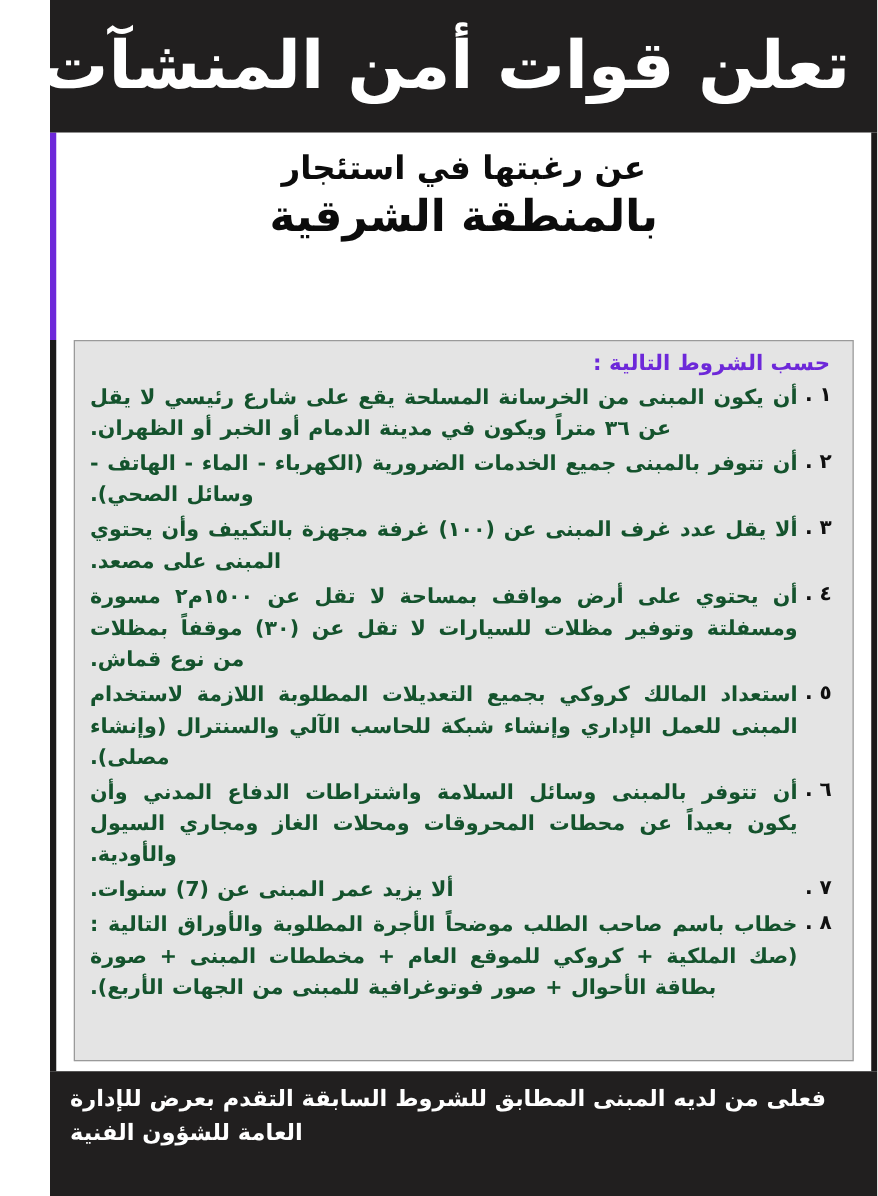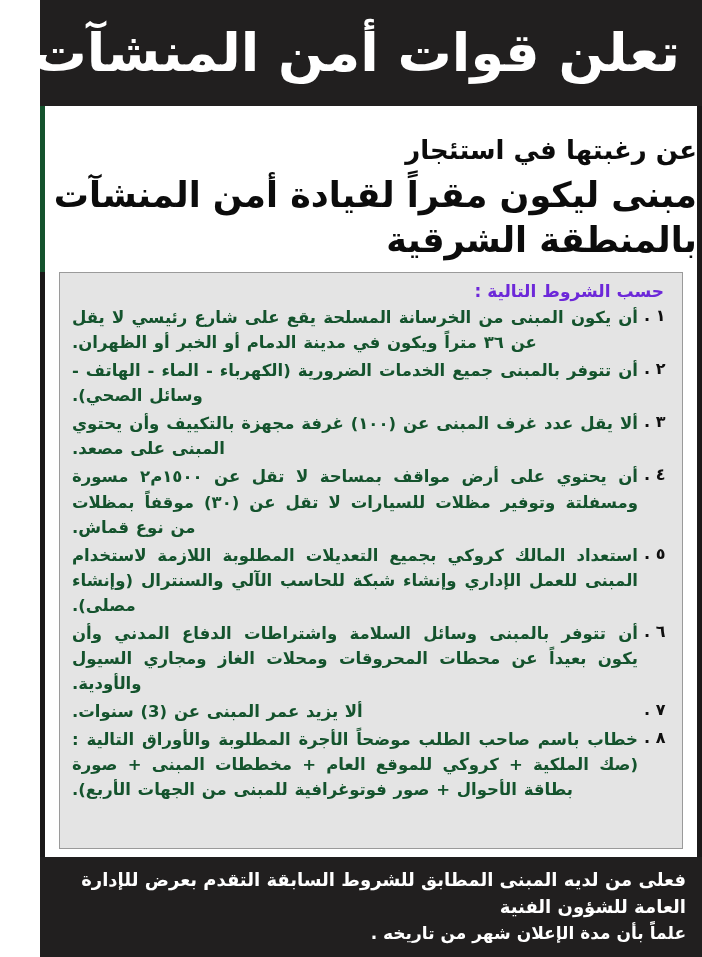--- a/index.html
+++ b/index.html
@@ -51,24 +51,24 @@
     padding-right: 18px;
     white-space: nowrap;
     transform: scaleX(1.02);
   }
 
   
   .subtitle-area {
     flex: 0 0 166px;
     background: #ffffff;
     border-right: 5px solid #1b1919;
-    border-left: 5px solid #14532d;
-    box-sizing: border-box;
-    text-align: right;
-    padding-top: 28px;
+    border-left: 5px solid #6d28d9;
+    box-sizing: border-box;
+    text-align: center;
+    padding-top: 13px;
   }
   .sub-line-1 {
     font-size: 26px;
     font-weight: bold;
     color: #0c0c0c;
     line-height: 1.25;
     letter-spacing: -0.5px;
   }
   .sub-line-2, .sub-line-3 {
     font-size: 35px;
@@ -136,21 +136,21 @@
     text-align-last: left;
     letter-spacing: -0.2px;
     word-spacing: 1px;
   }
 
   
   .footer-band {
     flex: 0 0 100px;
     background: #211f1f;
     color: #ffffff;
-    text-align: right;
+    text-align: left;
     padding: 9px 16px 6px 16px;
     box-sizing: border-box;
   }
   .footer-line {
     font-size: 18px;
     font-weight: bold;
     line-height: 1.52;
     letter-spacing: -0.3px;
   }
   .footer-line.l3 { font-size: 17px; }
@@ -215,21 +215,20 @@
 
         <path d="M12 78 Q48 96 84 78 Q48 90 12 78Z" fill="#f4f4f4" stroke="#8f8f8f" stroke-width="1"></path>
         <path d="M14 79 Q48 94 82 79 Q48 88 14 79Z" fill="#ffffff" stroke="none"></path>
         <text x="48" y="88" font-family="DejaVu Sans, sans-serif" font-size="7" fill="#444" text-anchor="middle">قوات أمن المنشآت</text>
       </svg>
     </div>
   </div>
 
   <div class="subtitle-area">
     <div class="sub-line-1">عن رغبتها في استئجار</div>
-    <div class="sub-line-2">مبنى ليكون مقراً لقيادة أمن المنشآت</div>
     <div class="sub-line-3">بالمنطقة الشرقية</div>
   </div>
 
   <div class="conditions-wrap">
     <div class="conditions-box">
       <div class="conditions-heading">حسب الشروط التالية :</div>
       <ol class="cond-list">
         <li class="cond-item">
           <span class="cond-num">١ .</span>
           <span class="cond-text">أن يكون المبنى من الخرسانة المسلحة يقع على شارع رئيسي لا يقل عن ٣٦ متراً ويكون في مدينة الدمام أو الخبر أو الظهران.</span>
@@ -249,28 +248,27 @@
         <li class="cond-item">
           <span class="cond-num">٥ .</span>
           <span class="cond-text">استعداد المالك كروكي بجميع التعديلات المطلوبة اللازمة لاستخدام المبنى للعمل الإداري وإنشاء شبكة للحاسب الآلي والسنترال (وإنشاء مصلى).</span>
         </li>
         <li class="cond-item">
           <span class="cond-num">٦ .</span>
           <span class="cond-text">أن تتوفر بالمبنى وسائل السلامة واشتراطات الدفاع المدني وأن يكون بعيداً عن محطات المحروقات ومحلات الغاز ومجاري السيول والأودية.</span>
         </li>
         <li class="cond-item">
           <span class="cond-num">٧ .</span>
-          <span class="cond-text">ألا يزيد عمر المبنى عن (3) سنوات.</span>
+          <span class="cond-text">ألا يزيد عمر المبنى عن (7) سنوات.</span>
         </li>
         <li class="cond-item">
           <span class="cond-num">٨ .</span>
           <span class="cond-text">خطاب باسم صاحب الطلب موضحاً الأجرة المطلوبة والأوراق التالية : (صك الملكية + كروكي للموقع العام + مخططات المبنى + صورة بطاقة الأحوال + صور فوتوغرافية للمبنى من الجهات الأربع).</span>
         </li>
       </ol>
     </div>
   </div>
 
   <div class="footer-band">
     <div class="footer-line">فعلى من لديه المبنى المطابق للشروط السابقة التقدم بعرض للإدارة العامة للشؤون الفنية</div>
-    <div class="footer-line l3">علماً بأن مدة الإعلان شهر من تاريخه .</div>
   </div>
 
 </div>
 
 </body></html>

